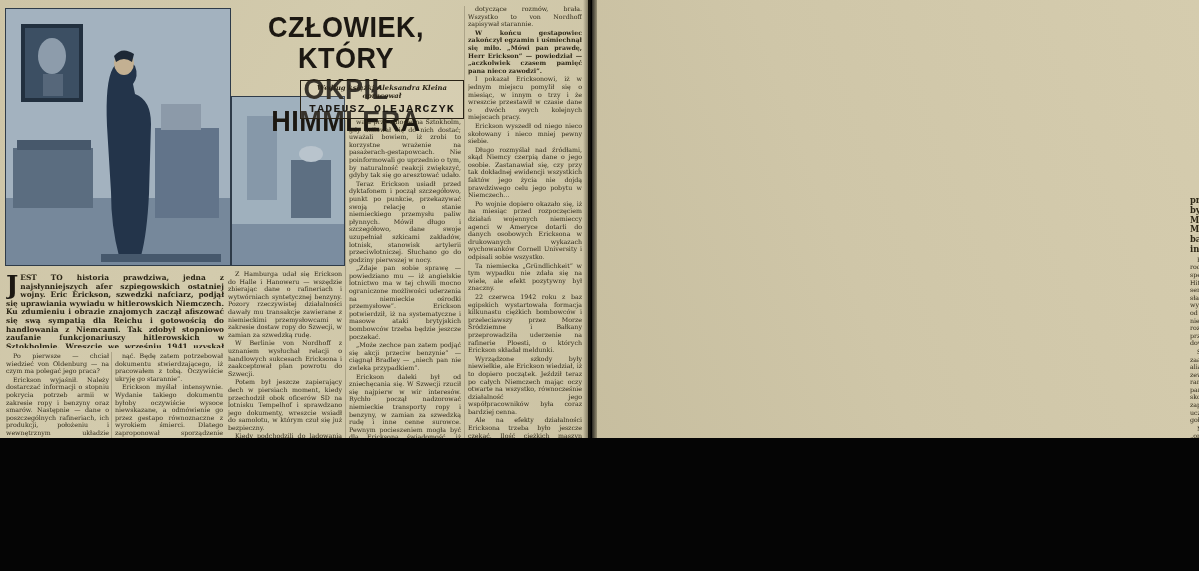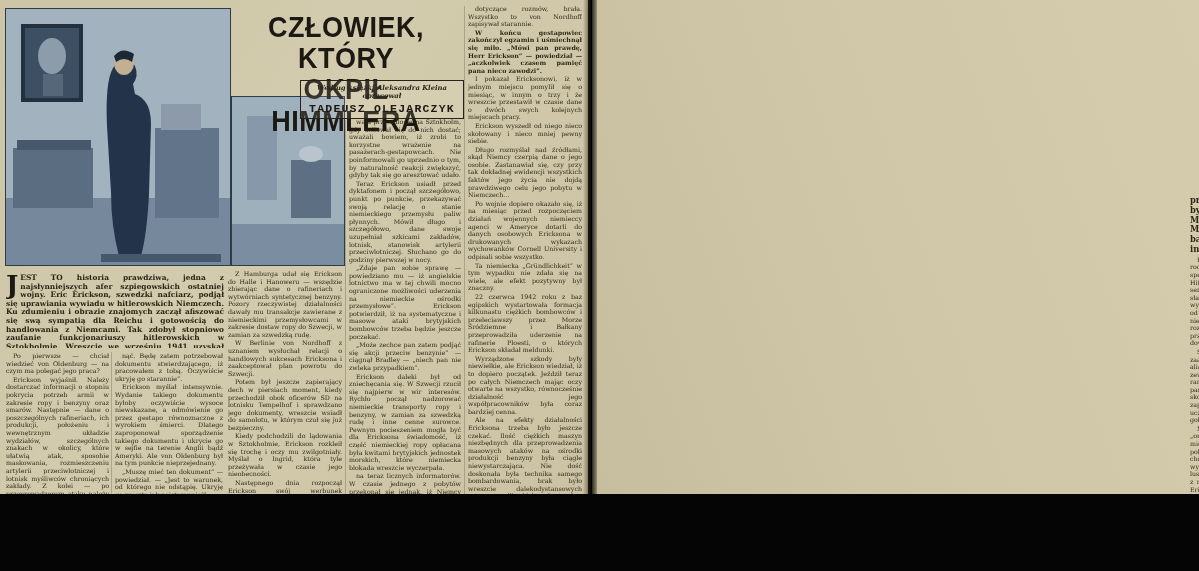--- a/index.html
+++ b/index.html
@@ -1,16 +1,16 @@
 <!DOCTYPE html>
 <html><head>
 <meta charset="utf-8">
 <style>
   html,body{margin:0;padding:0;background:#050505;}
-  #stage{position:relative;width:1199px;height:494px;background:#060606;overflow:hidden;
+  #stage{position:relative;width:1199px;height:438px;background:#060606;overflow:hidden;
          font-family:"DejaVu Serif", serif;color:#2c261b;}
   .page{position:absolute;top:0;}
   #page-left{left:0;width:588px;height:564px;background:linear-gradient(120deg,#cdc4a6 0%,#d3cbad 40%,#cbc2a3 100%);}
   #page-right{left:592px;width:607px;height:558px;background:linear-gradient(250deg,#d5ccae 0%,#cfc6a8 55%,#c6bd9e 100%);}
   #fold{position:absolute;left:583px;top:0;width:14px;height:566px;
         background:linear-gradient(90deg,rgba(0,0,0,0) 0%,rgba(40,35,20,.55) 45%,rgba(0,0,0,.85) 60%,rgba(60,55,35,.35) 100%);}
   .blk-abs{position:absolute;}
   
   .col{position:absolute;overflow:hidden;text-align:justify;font-size:6.3px;line-height:7.6px;color:#2e2817;}
   .col .para{margin:0 0 1px 0;text-indent:7px;}

